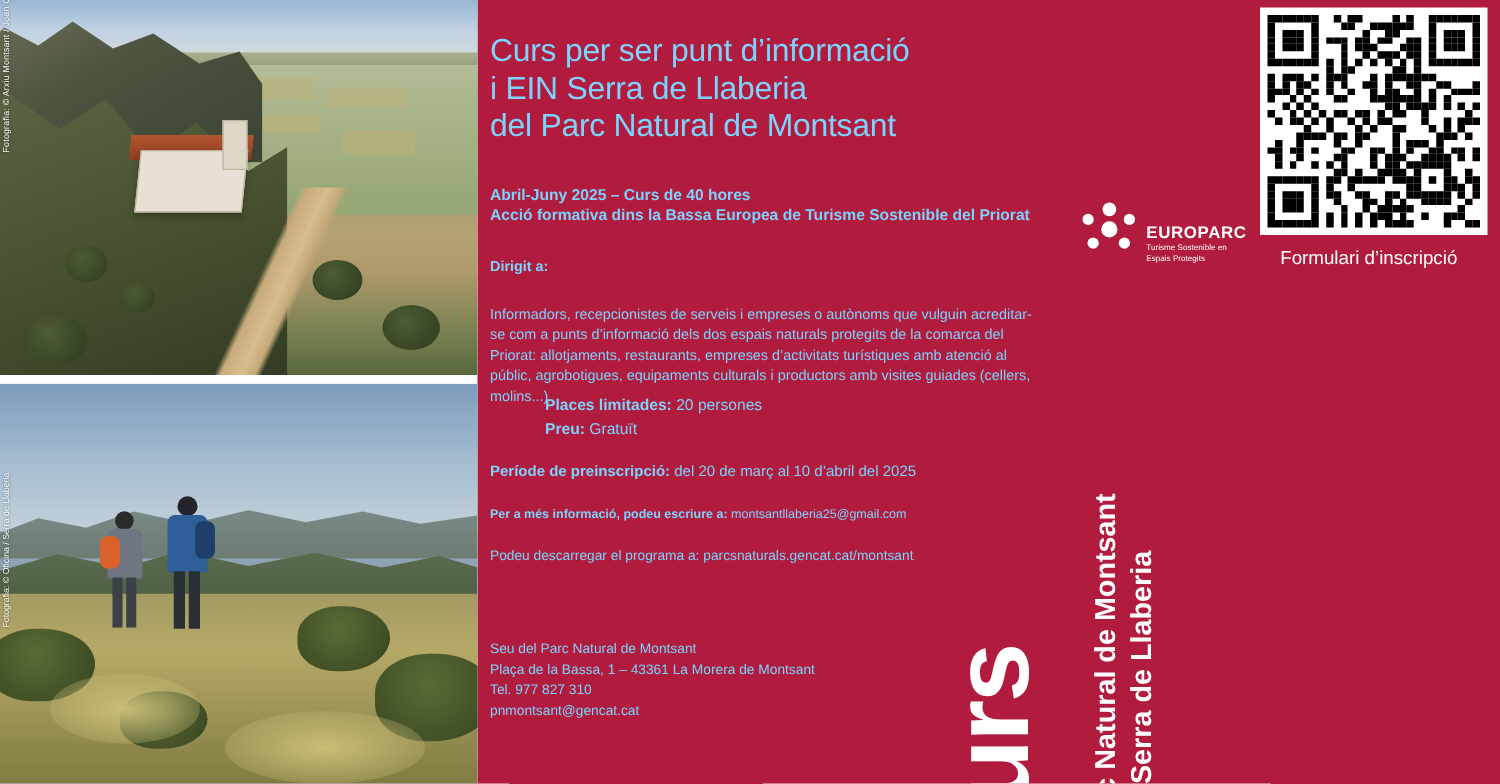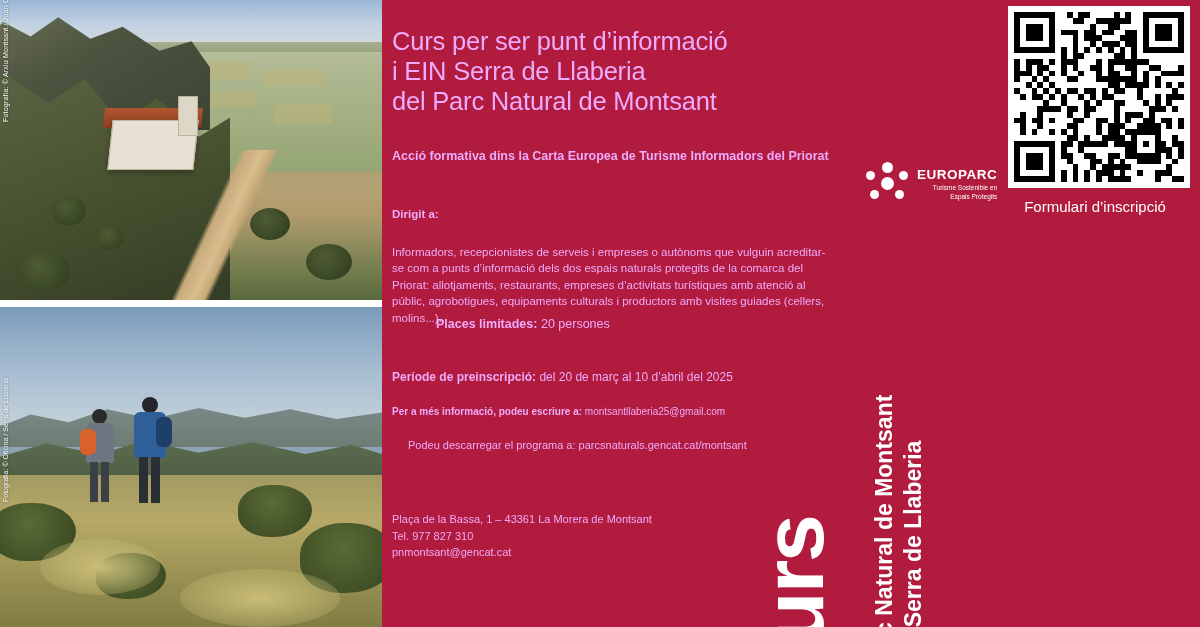--- a/index.html
+++ b/index.html
@@ -155,21 +155,21 @@
     color: #ffffff;
     font-size: 7px;
     text-shadow: 0 0 2px rgba(0,0,0,.6);
   }
 
   
   .content {
     position: absolute;
     left: 392px; top: 0;
     width: 470px; height: 627px;
-    color: #f0abfc;
+    color: #7dd3fc;
   }
   .title {
     position: absolute;
     left: 0; top: 26px;
     width: 470px;
     font-size: 25.5px;
     line-height: 30px;
     font-weight: 400;
     letter-spacing: -.2px;
   }
@@ -215,21 +215,21 @@
     position: absolute;
     left: 0; top: 404px;
     width: 460px;
     font-size: 10px;
     line-height: 16px;
   }
   .block-info b { font-weight: bold; }
 
   .block-programa {
     position: absolute;
-    left: 16px; top: 437px;
+    left: 0; top: 437px;
     width: 460px;
     font-size: 11px;
     line-height: 16px;
   }
 
   .block-seu {
     position: absolute;
     left: 0; top: 511px;
     width: 460px;
     font-size: 11px;
@@ -240,21 +240,21 @@
   .europarc {
     position: absolute;
     left: 865px; top: 160px;
     width: 160px; height: 46px;
   }
   .ep-mark { position: absolute; left: 0; top: 2px; width: 46px; height: 42px; }
   .ep-dot {
     position: absolute; background: #ffffff; border-radius: 50%;
   }
   .ep-text {
-    position: absolute; left: 52px; top: 7px; color: #ffffff; text-align: right;
+    position: absolute; left: 52px; top: 18px; color: #ffffff;
   }
   .ep-name { font-size: 13.5px; font-weight: bold; letter-spacing: .5px; }
   .ep-sub { font-size: 6.5px; line-height: 8.5px; margin-top: 2px; }
 
   
   .qr-box {
     position: absolute;
     left: 1008px; top: 6px;
     width: 182px; height: 182px;
     background: #ffffff;
@@ -369,51 +369,57 @@
 
   <div class="content">
 
     <div class="title">
       <div>Curs per ser punt d’informació</div>
       <div>i EIN Serra de Llaberia</div>
       <div>del Parc Natural de Montsant</div>
     </div>
 
     <div class="subtitle">
-      <div>Acció formativa dins la Carta Europea de Turisme Informadors del Priorat</div>
+      <div>Abril-Juny 2025 – Curs de 40 hores</div>
+      <div>Acció formativa dins la Bassa Europea de Turisme Sostenible del Priorat</div>
     </div>
 
     <div class="block-dirigit">
       <span class="lbl">Dirigit a:</span>
       <span>Informadors, recepcionistes de serveis i empreses o autònoms que vulguin acreditar-se com a punts d’informació dels dos espais naturals protegits de la comarca del Priorat: allotjaments, restaurants, empreses d’activitats turístiques amb atenció al públic, agrobotigues, equipaments culturals i productors amb visites guiades (cellers, molins...).</span>
     </div>
 
     <div class="block-places">
       <div>
         <b>Places limitades:</b>
         <span>20 persones</span>
       </div>
+      <div>
+        <b>Preu:</b>
+        <span>Gratuït</span>
+      </div>
     </div>
 
     <div class="block-periode">
       <b>Període de preinscripció:</b>
       <span>del 20 de març al 10 d’abril del 2025</span>
     </div>
 
     <div class="block-info">
       <b>Per a més informació, podeu escriure a:</b>
       <span>montsantllaberia25@gmail.com</span>
     </div>
 
     <div class="block-programa">
       <span>Podeu descarregar el programa a:</span>
       <span>parcsnaturals.gencat.cat/montsant</span>
     </div>
 
     <div class="block-seu">
+      <div>Seu del Parc Natural de Montsant</div>
       <div>Plaça de la Bassa, 1 – 43361 La Morera de Montsant</div>
       <div>Tel. 977 827 310</div>
       <div>pnmontsant@gencat.cat</div>
     </div>
   </div>
 
   <div class="europarc">
     <div class="ep-mark">
       <span class="ep-dot" style="left:17px;top:0;width:11px;height:11px;"></span>
       <span class="ep-dot" style="left:1px;top:9px;width:9px;height:9px;"></span>

